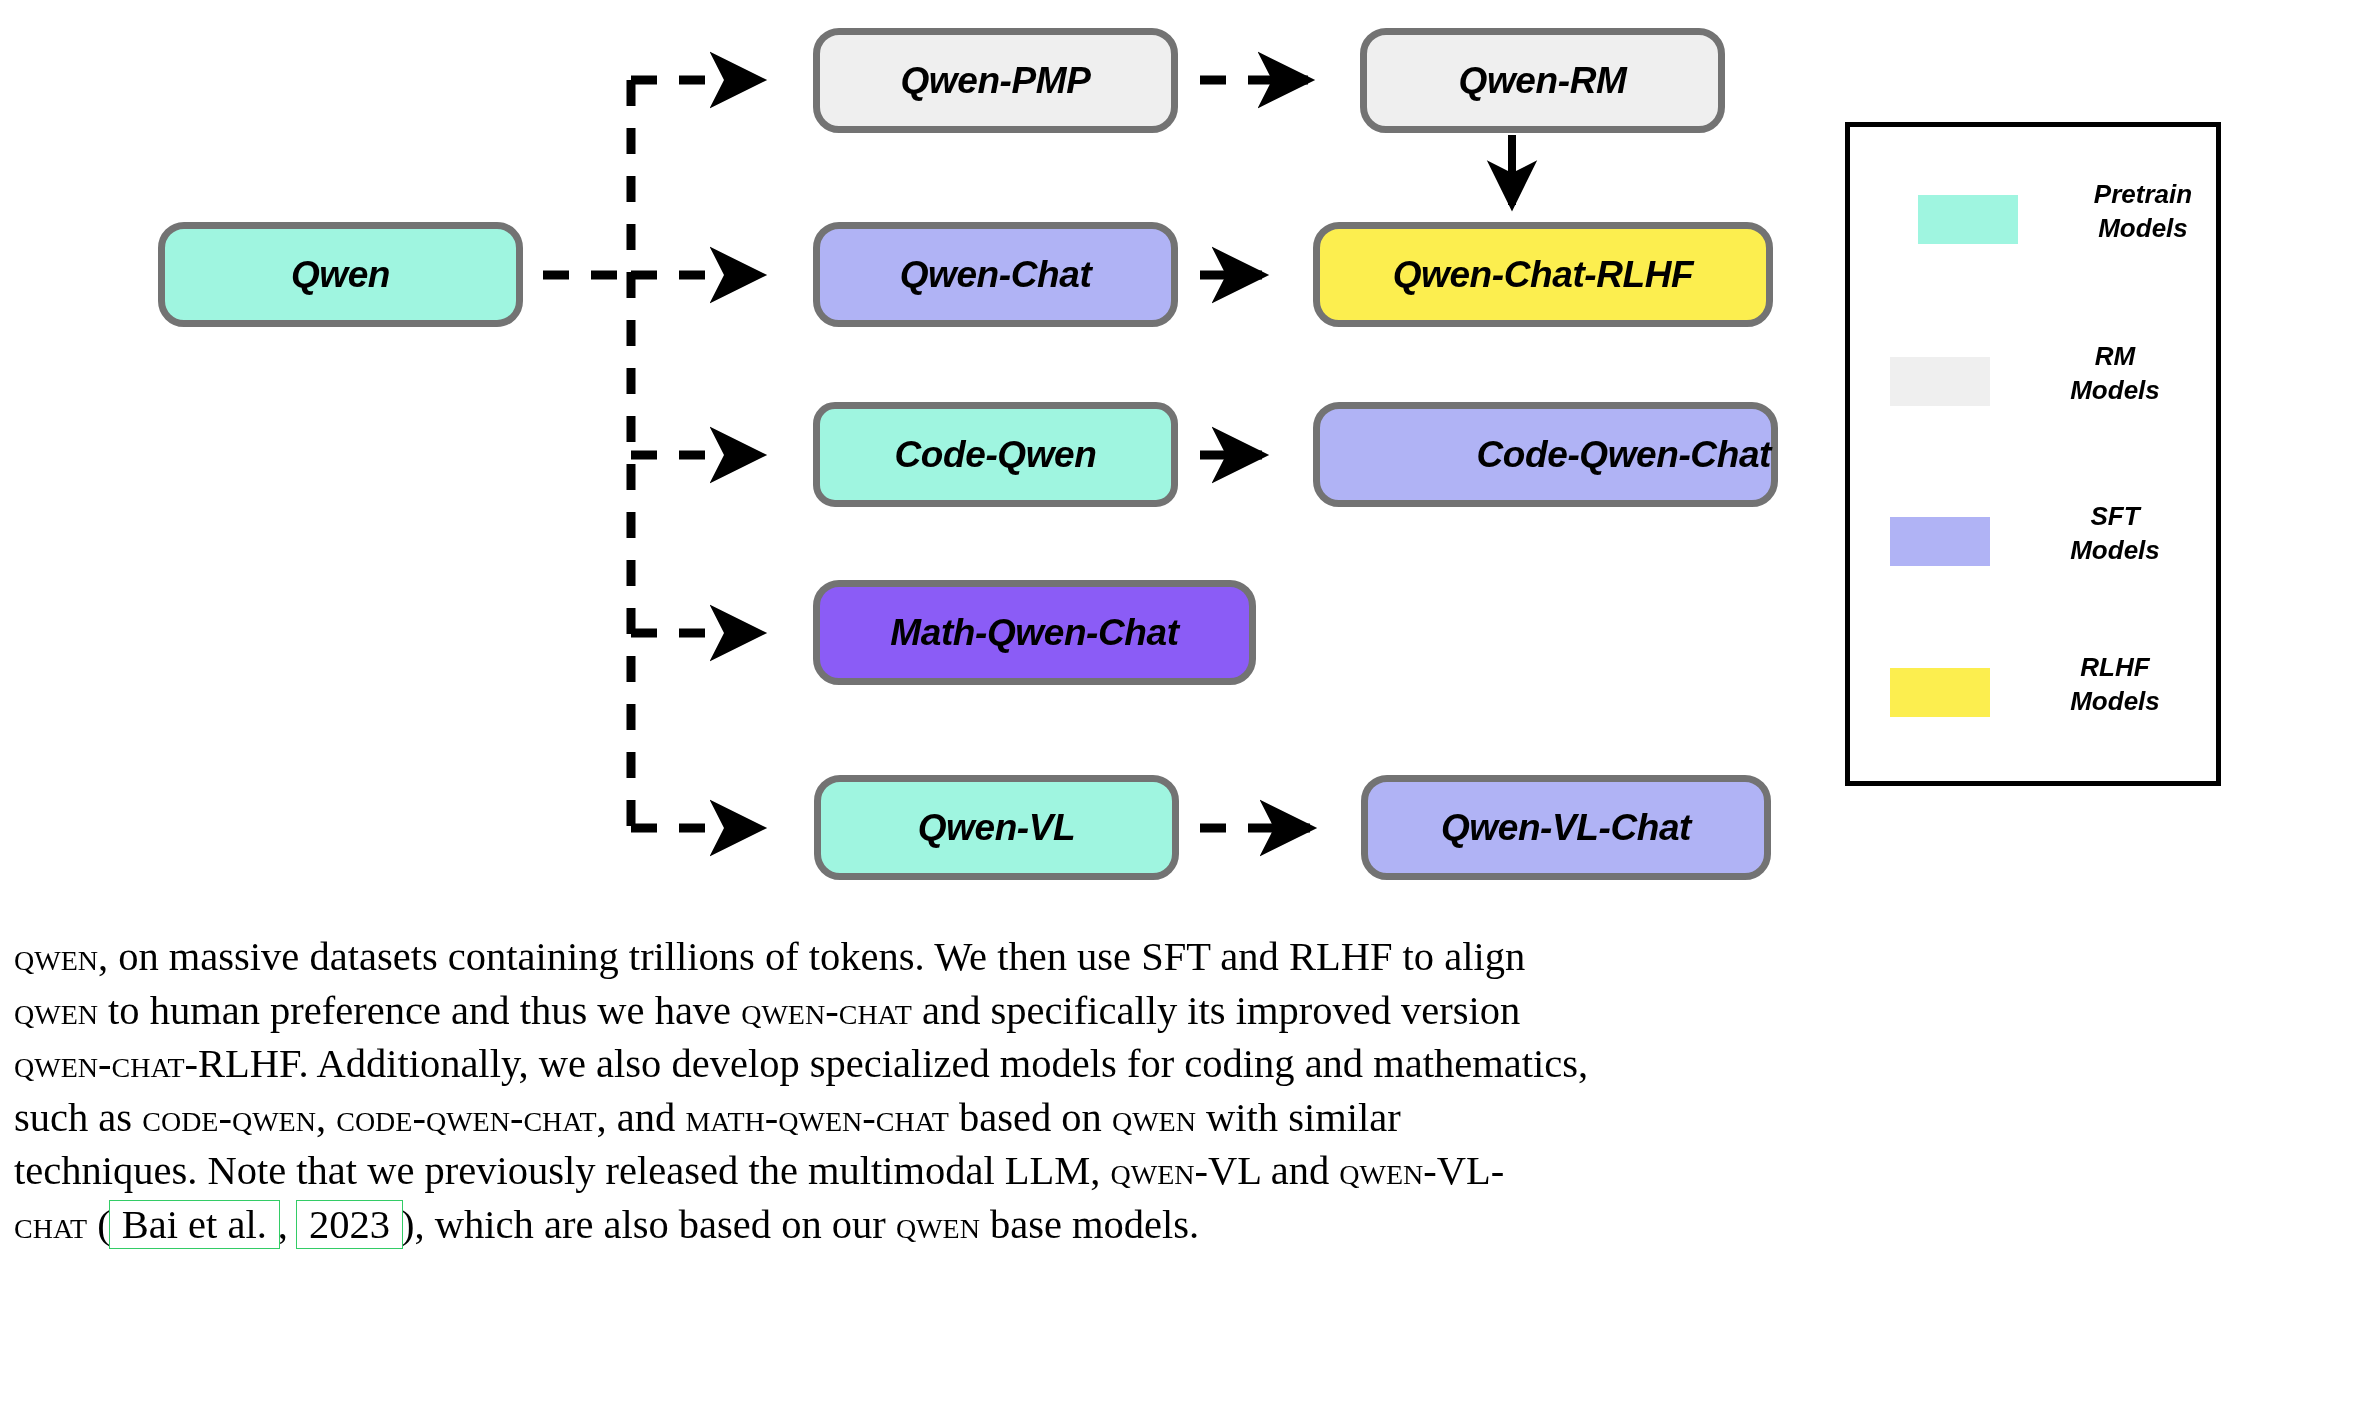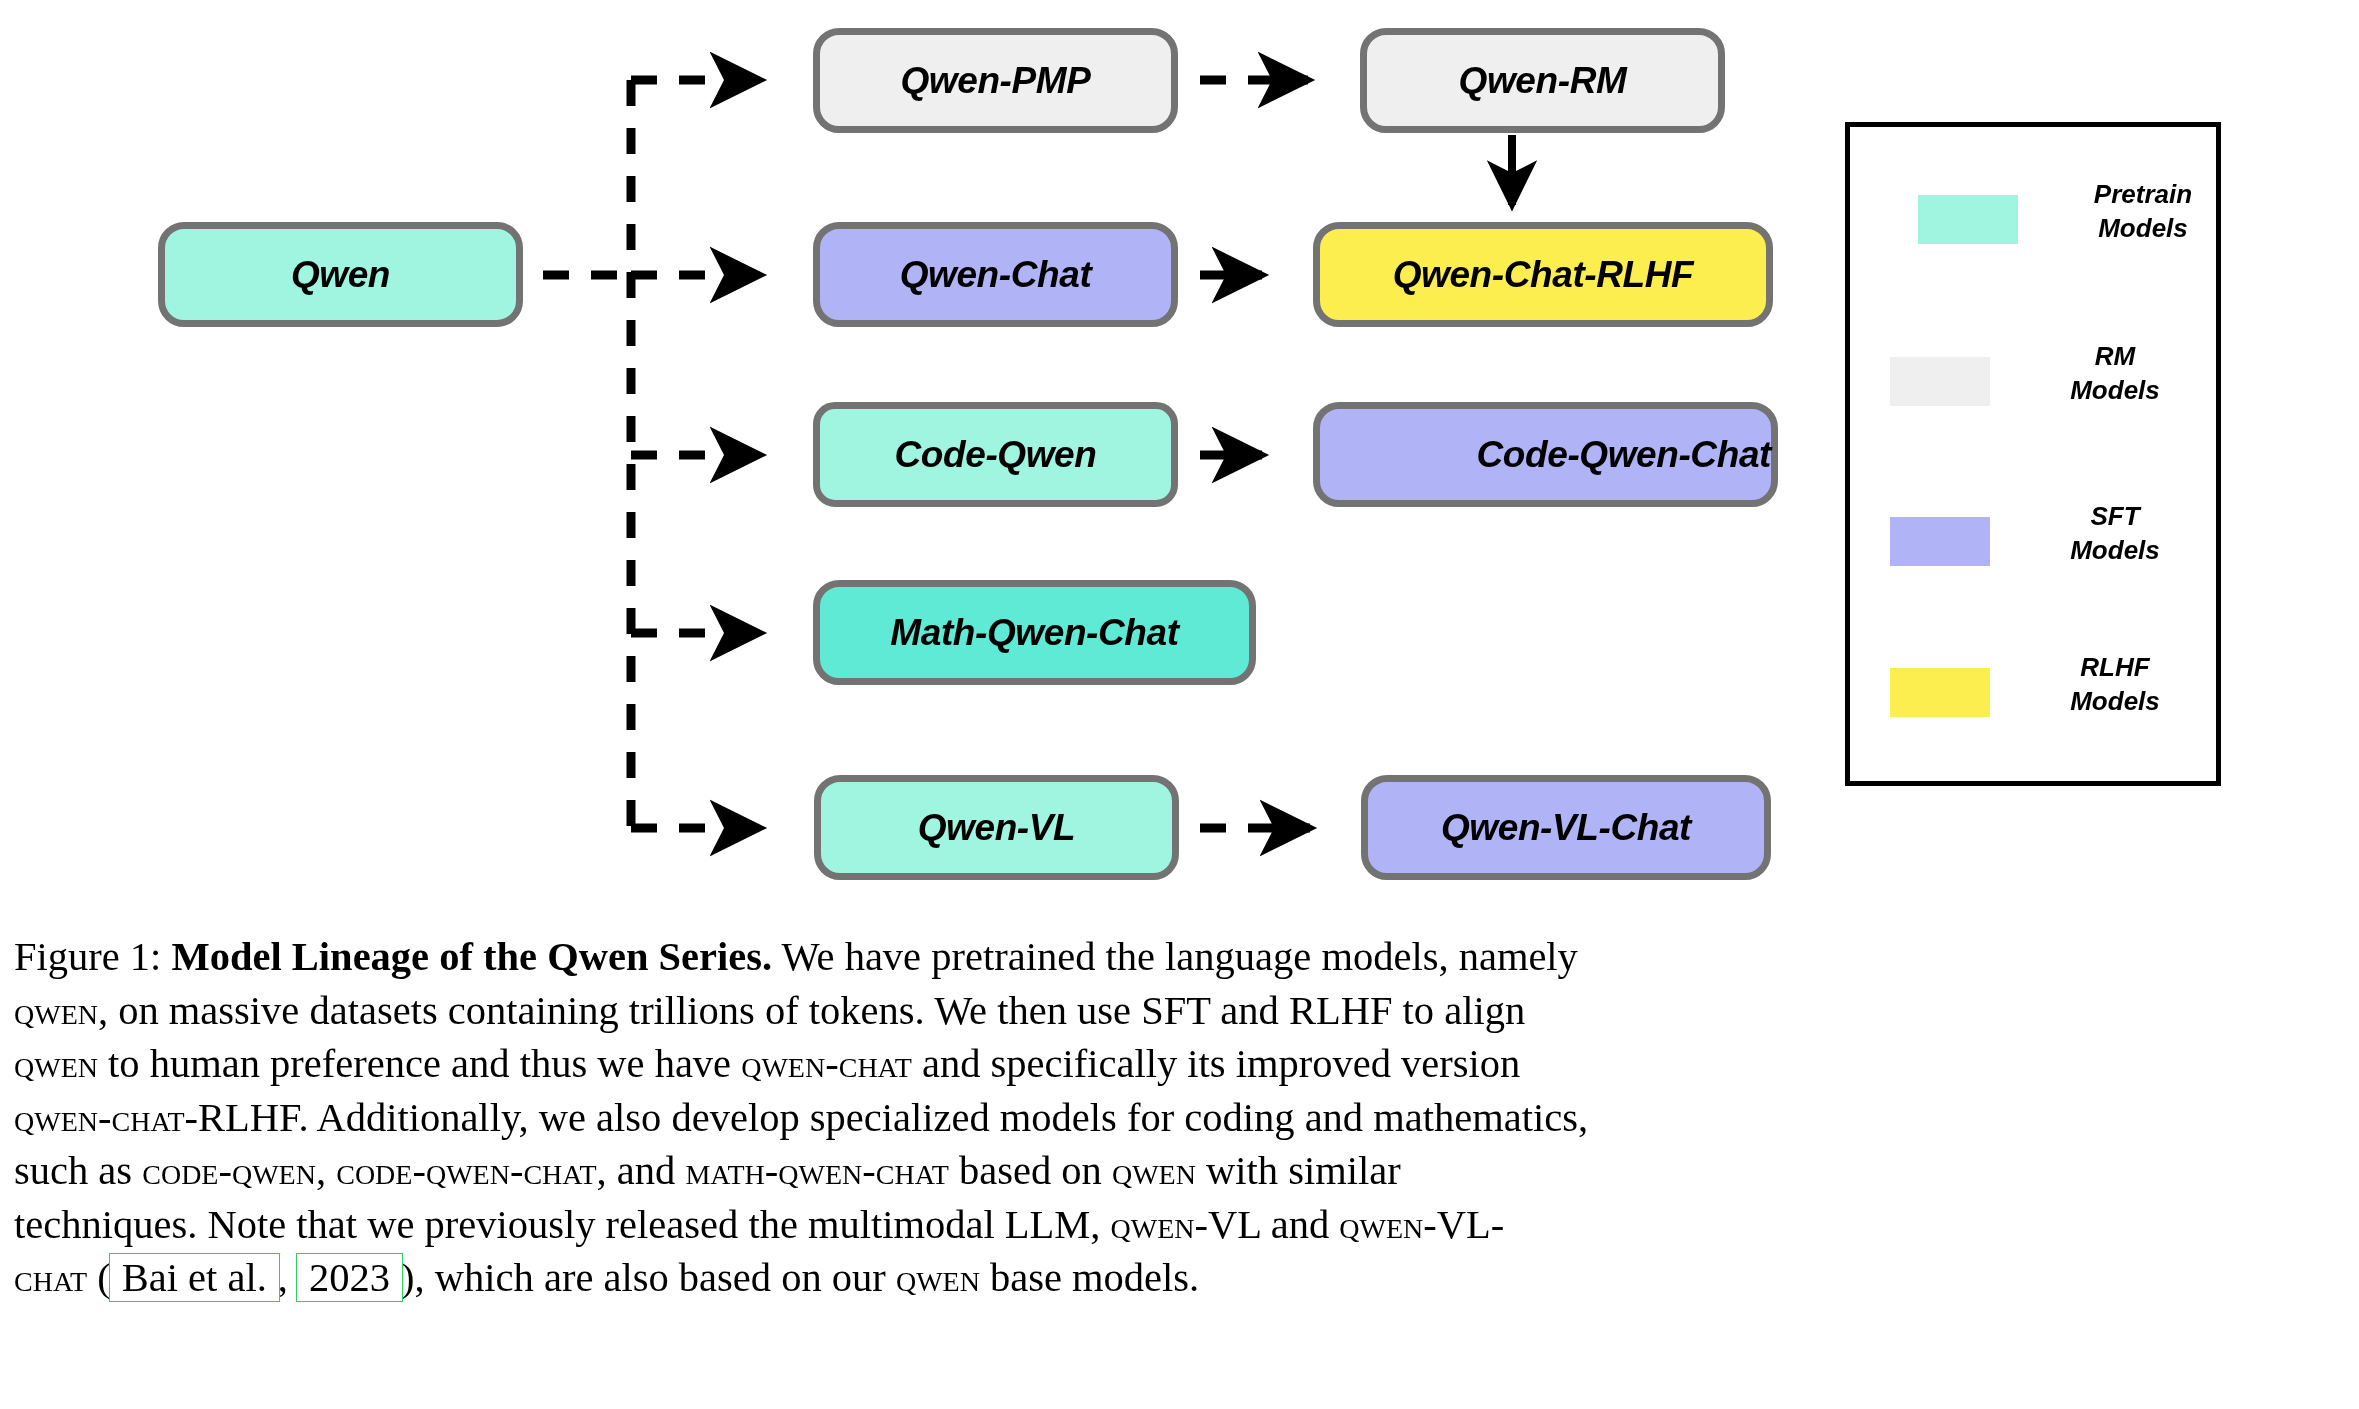--- a/index.html
+++ b/index.html
@@ -180,21 +180,21 @@
     </div>
 
     <div class="node" style="left:785px; top:402px; width:365px; height:105px; background:#9ff5e0;border-radius:22px;">
       <span>Code-Qwen</span>
     </div>
 
     <div class="node" style="left:1285px; top:402px; width:465px; height:105px; background:#b0b3f5;justify-content:flex-end;">
       <span>Code-Qwen-Chat</span>
     </div>
 
-    <div class="node" style="left:785px; top:580px; width:443px; height:105px; background:#5eead4;">
+    <div class="node" style="left:785px; top:580px; width:443px; height:105px; background:#8b5cf6;">
       <span>Math-Qwen-Chat</span>
     </div>
 
     <div class="node" style="left:786px; top:775px; width:365px; height:105px; background:#9ff5e0;">
       <span>Qwen-VL</span>
     </div>
 
     <div class="node" style="left:1333px; top:775px; width:410px; height:105px; background:#b0b3f5;">
       <span>Qwen-VL-Chat</span>
     </div>
@@ -230,21 +230,20 @@
         <span class="legend-label">
           <span>RLHF</span><br>
           <span>Models</span>
         </span>
       </div>
 
     </div>
   </div>
 
   <div id="caption">
-    <span class="capline">Figure 1: <b>Model Lineage of the Qwen Series.</b> We have pretrained the language models, namely</span>
     <span class="capline"><span class="sc">Qwen</span>, on massive datasets containing trillions of tokens. We then use SFT and RLHF to align</span>
     <span class="capline"><span class="sc">Qwen</span> to human preference and thus we have <span class="sc">Qwen</span>-<span class="sc">Chat</span> and specifically its improved version</span>
     <span class="capline"><span class="sc">Qwen</span>-<span class="sc">Chat</span>-RLHF. Additionally, we also develop specialized models for coding and mathematics,</span>
     <span class="capline">such as <span class="sc">Code</span>-<span class="sc">Qwen</span>, <span class="sc">Code</span>-<span class="sc">Qwen</span>-<span class="sc">Chat</span>, and <span class="sc">Math</span>-<span class="sc">Qwen</span>-<span class="sc">Chat</span> based on <span class="sc">Qwen</span> with similar</span>
     <span class="capline">techniques. Note that we previously released the multimodal LLM, <span class="sc">Qwen</span>-VL and <span class="sc">Qwen</span>-VL-</span>
     <span class="capline"><span class="sc">Chat</span> (<span class="cite">Bai et al.</span>, <span class="cite">2023</span>), which are also based on our <span class="sc">Qwen</span> base models.</span>
   </div>
 
 </div>
 

